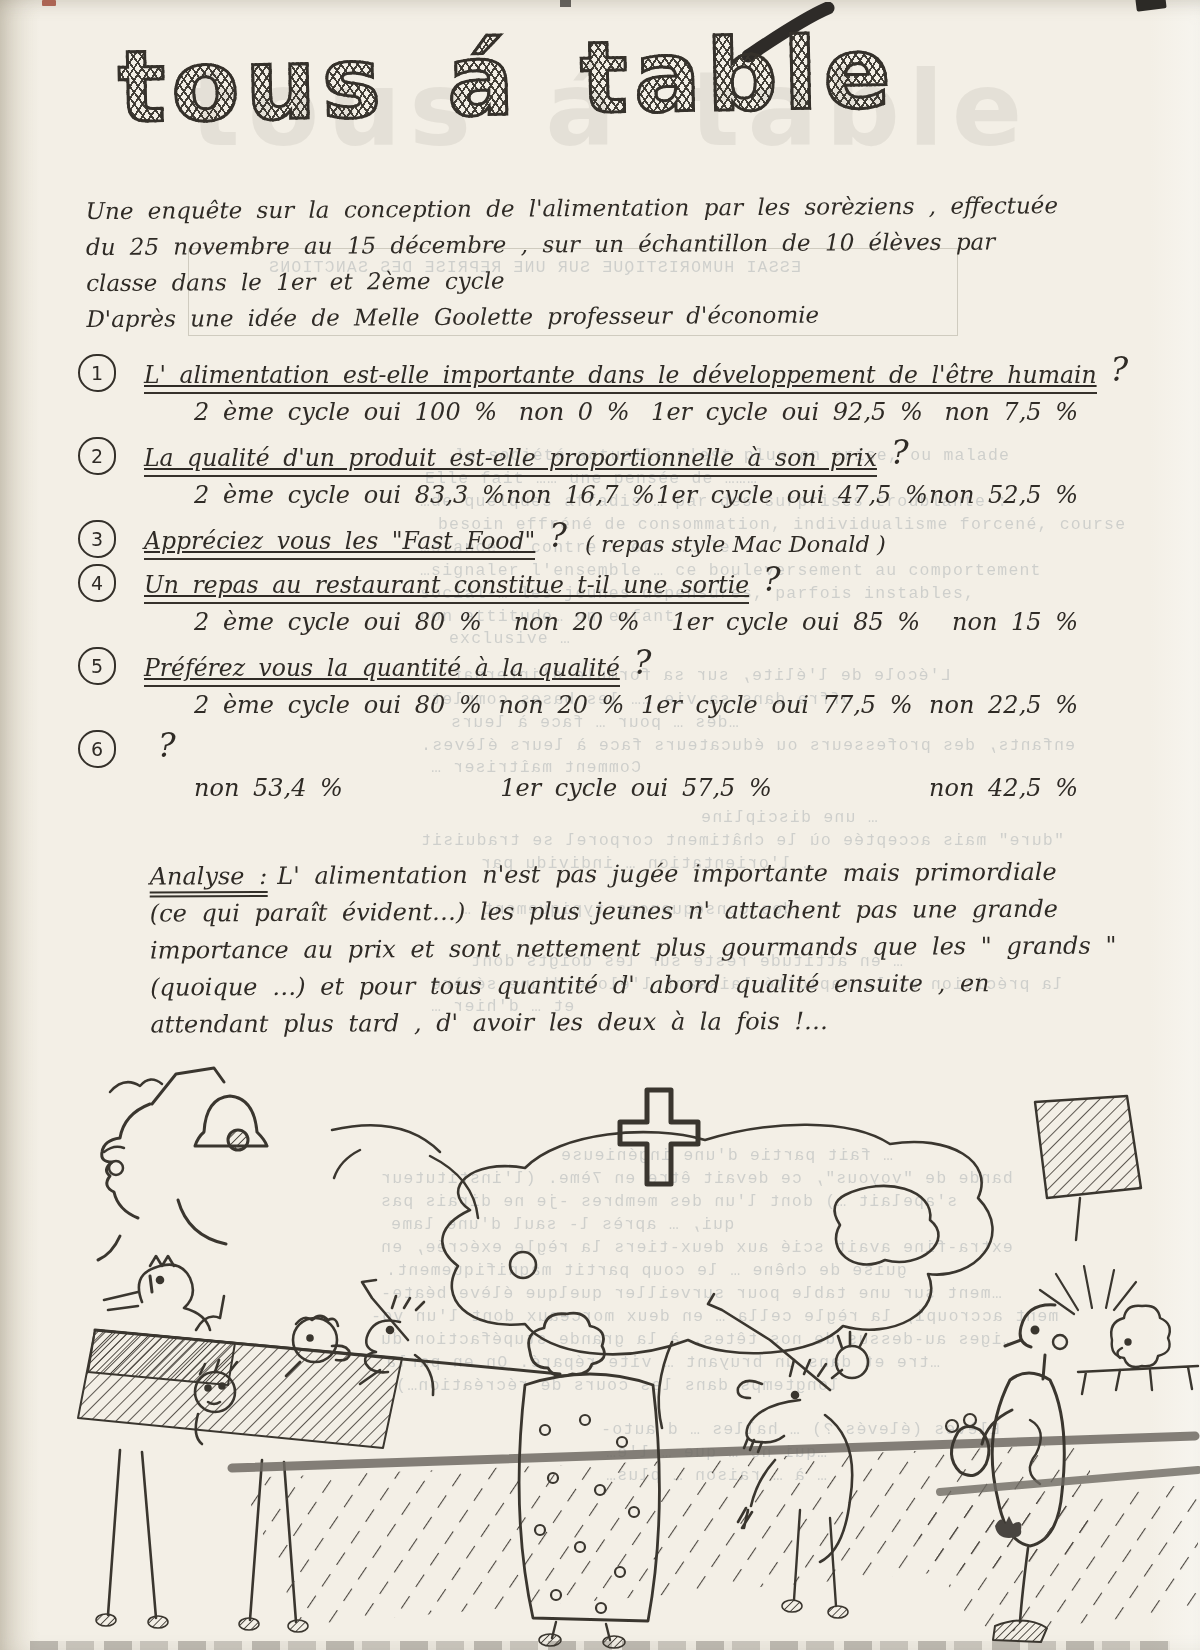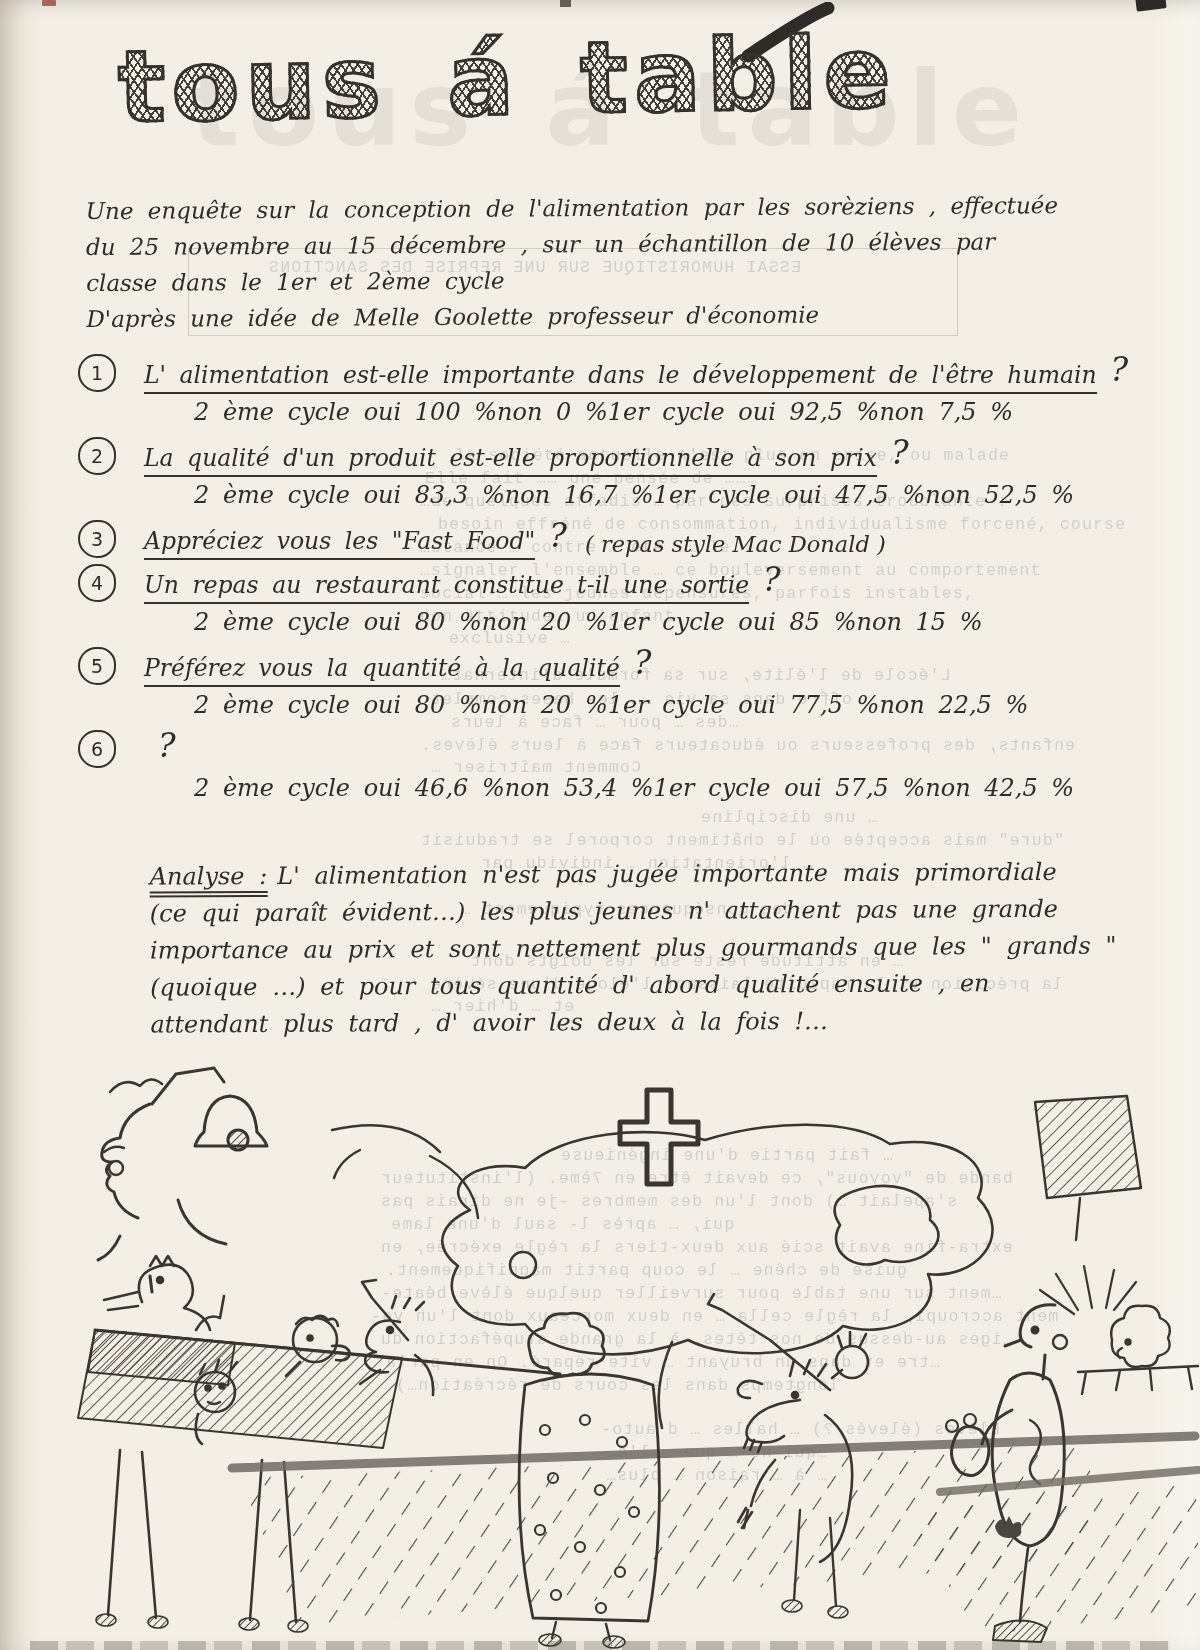--- a/index.html
+++ b/index.html
@@ -50,25 +50,25 @@
   
   .questions{position:absolute; left:78px; top:354px; width:1064px; z-index:3;}
   .q-line{display:flex; align-items:flex-end; width:1002px; margin-bottom:4px;}
   .qnum{
     flex-shrink:0; width:34px; height:34px; margin-right:28px; margin-bottom:2px;
     border:2.5px solid #34302a; border-radius:52% 48% 50% 54%;
     display:flex; align-items:center; justify-content:center;
     font-family:"DejaVu Sans", sans-serif; font-style:normal; font-size:19px;
   }
   .q-text{font-size:23.5px; word-spacing:6px; padding-bottom:3px;
-    border-bottom:2.5px solid #36322c; white-space:nowrap;}
+    border-bottom:2.5px solid #36322c; white-space:nowrap;text-decoration:underline;}
   .q-spacer{flex:1;}
   .qmark{font-size:33px; line-height:1; position:relative; top:-8px; margin-left:14px;}
   .q-suffix{font-size:22.5px; margin-left:18px; white-space:nowrap; padding-bottom:3px;}
-  .a-row{display:flex; justify-content:flex-start; margin-left:116px; width:884px;
+  .a-row{display:flex; justify-content:space-between; margin-left:116px; width:884px;
     font-size:24px; margin-bottom:11px; white-space:nowrap;}
   .a-row span{word-spacing:6px;}
   
   .analysis{position:absolute; left:150px; top:856px; width:980px; z-index:3; transform:rotate(-.3deg);}
   .an-line{font-size:24px; line-height:37px; word-spacing:7px; white-space:nowrap;}
   .dbl{border-bottom:6px double #34302a; padding-bottom:1px; margin-right:10px;}
   
   .cartoon{position:absolute; left:0; top:1040px; z-index:2;}
   .bottom-smudge{position:absolute; left:30px; bottom:0; width:1140px; height:9px; z-index:4;
     background:repeating-linear-gradient(90deg, rgba(62,57,49,.55) 0 28px, rgba(62,57,49,.10) 28px 36px,
@@ -196,21 +196,20 @@
         <span>2 ème cycle oui 80 %</span>
         <span>non 20 %</span>
         <span>1er cycle oui 77,5 %</span>
         <span>non 22,5 %</span>
       </div>
       <div class="q-line">
         <span class="qnum">6</span>
         <span class="qmark">?</span>
       </div>
       <div class="a-row">
-        <span>2 ème cycle oui 46,6 %</span>
         <span>non 53,4 %</span>
         <span>1er cycle oui 57,5 %</span>
         <span>non 42,5 %</span>
       </div>
     </div>
 
   <div class="analysis hw">
     <div id="analysis-lines">
         <div class="an-line"><span class="dbl">Analyse :</span><span>L' alimentation n'est pas jugée importante mais primordiale</span></div>
         <div class="an-line">(ce qui paraît évident…) les plus jeunes n' attachent pas une grande</div>

